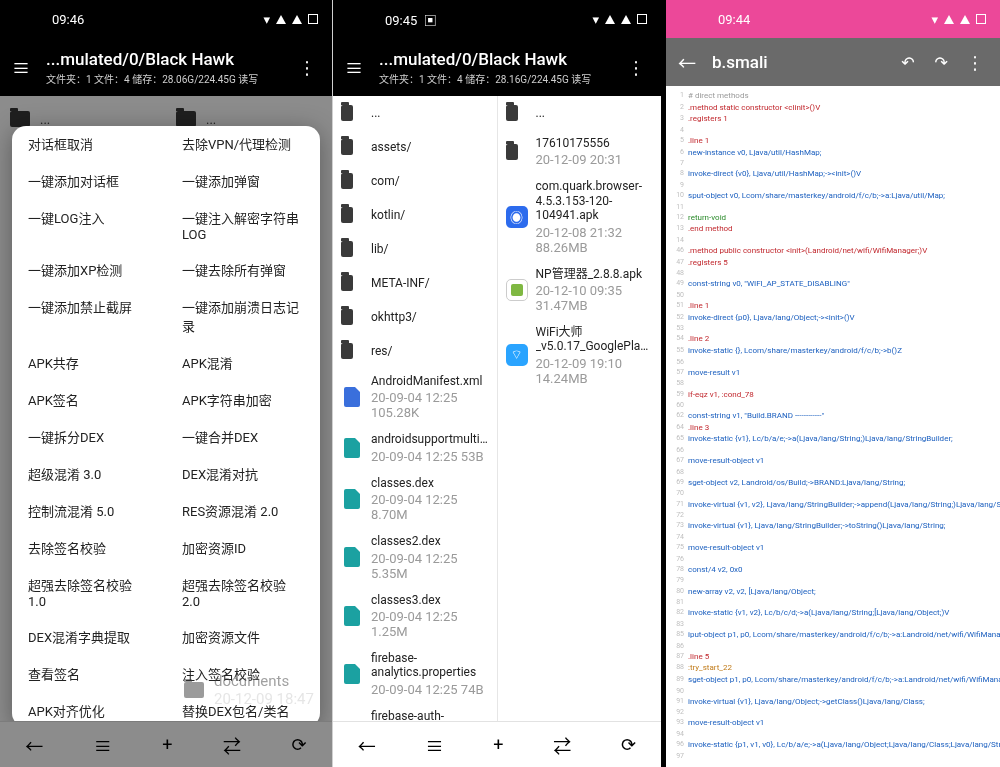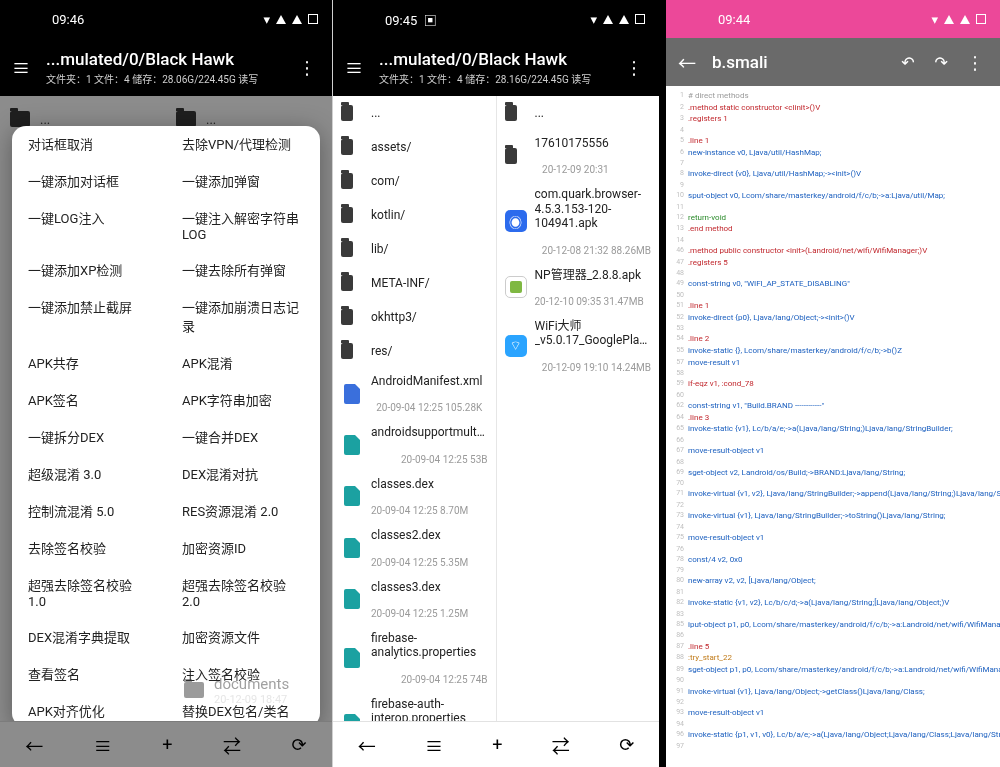--- a/index.html
+++ b/index.html
@@ -1,20 +1,20 @@
 <!DOCTYPE html>
 <html><head>
 <meta charset="utf-8">
 <style>
   * { box-sizing: border-box; margin: 0; padding: 0; font-family: -apple-system, Roboto, "Noto Sans CJK SC", sans-serif; }
   html, body { width: 1000px; height: 767px; overflow: hidden; background: #ededed; }
   .wrap { display: flex; width: 1000px; height: 767px; }
   .pane { position: relative; overflow: hidden; }
   .p1 { width: 333px; border-right: 1px solid #d0d0d0; }
-  .p2 { width: 333px; border-right: 7px solid #000000; }
+  .p2 { width: 333px; border-right: 5px solid #000000; }
   .p3 { width: 334px; }
 
   
   .status { height: 38px; background: #000; color: #fff; display: flex; align-items: center; padding: 0 14px; font-size: 13px; }
   .status.grey { background: #ec4899; }
   .status .time { flex: 1; text-align: left; padding-left: 38px; }
   .status .icons { display: flex; gap: 6px; align-items: center; }
   .sig { width:0;height:0;border-left:5px solid transparent;border-right:5px solid transparent;border-bottom:9px solid #fff; }
   .sigbox { width:10px;height:10px;border:1px solid #fff; display:inline-block; }
 
@@ -44,21 +44,21 @@
   .btoolbar.dark { filter: brightness(0.55); }
 
   
   .p2-body { position:relative; height: calc(100% - 96px - 46px); background:#fff; display:flex; }
   .col { flex:1; overflow:hidden; }
   .col + .col { border-left:1px solid #e6e6e6; }
   .row { display:flex; align-items:center; padding:6px 8px; min-height:34px; }
   .row .ic { width:22px; display:flex; justify-content:center; margin-right:8px; flex-shrink:0; }
   .row .txts { min-width:0; }
   .row .name { font-size:12px; color:#222; overflow:hidden; text-overflow:ellipsis; line-height:1.2; }
-  .row .meta { font-size:10px; color:#9a9a9a; margin-top:14px;text-align:right; }
+  .row .meta { font-size:13px; color:#9a9a9a; margin-top:2px; }
   .file-ic { width:16px;height:20px;background:#1ba1a1;border-radius:2px; position:relative; }
   .file-ic.blue { background:#3a6fdc; }
   .file-ic::before { content:""; position:absolute; top:0;right:0;width:0;height:0;border-top:5px solid #fff;border-left:5px solid transparent;}
   .app-ic { width:22px;height:22px;border-radius:5px; display:flex;align-items:center;justify-content:center;font-size:13px;color:#fff;}
   .app-q { background:#2c6bed; }
   .app-np { background:#fff; border:1px solid #ccc; }
   .app-np span { width:12px;height:12px;background:#7fb842;border-radius:2px;display:block; }
   .app-wifi { background:#2aa4ff; }
 
   
@@ -173,21 +173,21 @@
             <div class="popup-cell">APK对齐优化</div>
             <div class="popup-cell">替换DEX包名/类名</div>
           </div>
         </div>
 
       <div style="position:absolute; left:50%; bottom:54px; right:0; padding-left:8px;">
         <div class="bg-item" style="opacity:.5;">
             <span class="folder-ic"></span>
           <div>
               <div style="font-size:15px;">documents</div>
-          <div style="font-size:11px;color:#ccc;">20-12-09 18:47</div>
+          <div style="font-size:15px;color:#ccc;">20-12-09 18:47</div>
             </div>
         </div>
       </div>
     </div>
 
     <div class="btoolbar dark">
       <span>←</span>
       <span>≡</span>
       <span>+</span>
       <span>⇄</span>
@@ -453,20 +453,21 @@
         <div class="codeline"><span class="ln">46</span><span class="c-red">.method public constructor &lt;init&gt;(Landroid/net/wifi/WifiManager;)V</span></div>
         <div class="codeline"><span class="ln">47</span><span class="c-red">.registers 5</span></div>
         <div class="codeline"><span class="ln">48</span><span class="c-black"></span></div>
         <div class="codeline"><span class="ln">49</span><span class="c-blue">const-string v0, "WIFI_AP_STATE_DISABLING"</span></div>
         <div class="codeline"><span class="ln">50</span><span class="c-black"></span></div>
         <div class="codeline"><span class="ln">51</span><span class="c-red">.line 1</span></div>
         <div class="codeline"><span class="ln">52</span><span class="c-blue">invoke-direct {p0}, Ljava/lang/Object;-&gt;&lt;init&gt;()V</span></div>
         <div class="codeline"><span class="ln">53</span><span class="c-black"></span></div>
         <div class="codeline"><span class="ln">54</span><span class="c-red">.line 2</span></div>
         <div class="codeline"><span class="ln">55</span><span class="c-blue">invoke-static {}, Lcom/share/masterkey/android/f/c/b;-&gt;b()Z</span></div>
+        <div class="codeline"><span class="ln">56</span><span class="c-black"></span></div>
         <div class="codeline"><span class="ln">57</span><span class="c-blue">move-result v1</span></div>
         <div class="codeline"><span class="ln">58</span><span class="c-black"></span></div>
         <div class="codeline"><span class="ln">59</span><span class="c-red">if-eqz v1, :cond_78</span></div>
         <div class="codeline"><span class="ln">60</span><span class="c-black"></span></div>
         <div class="codeline"><span class="ln">62</span><span class="c-blue">const-string v1, "Build.BRAND ------------"</span></div>
         <div class="codeline"><span class="ln">64</span><span class="c-red">.line 3</span></div>
         <div class="codeline"><span class="ln">65</span><span class="c-blue">invoke-static {v1}, Lc/b/a/e;-&gt;a(Ljava/lang/String;)Ljava/lang/StringBuilder;</span></div>
         <div class="codeline"><span class="ln">66</span><span class="c-black"></span></div>
         <div class="codeline"><span class="ln">67</span><span class="c-blue">move-result-object v1</span></div>
         <div class="codeline"><span class="ln">68</span><span class="c-black"></span></div>

